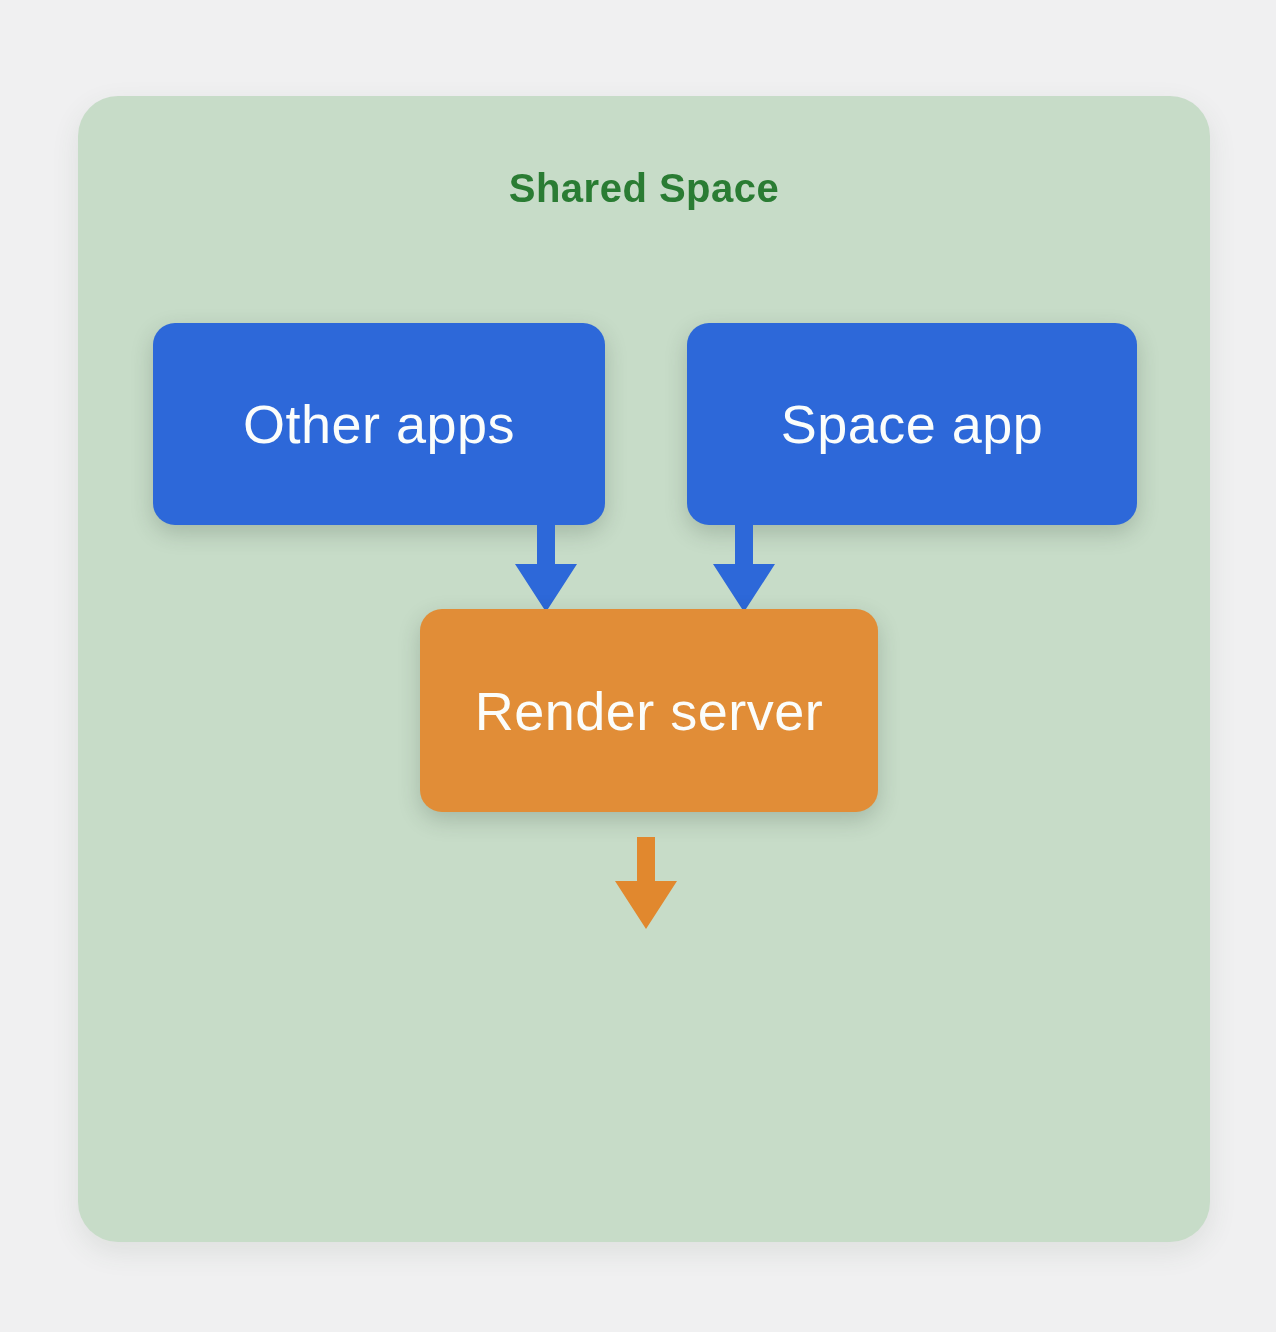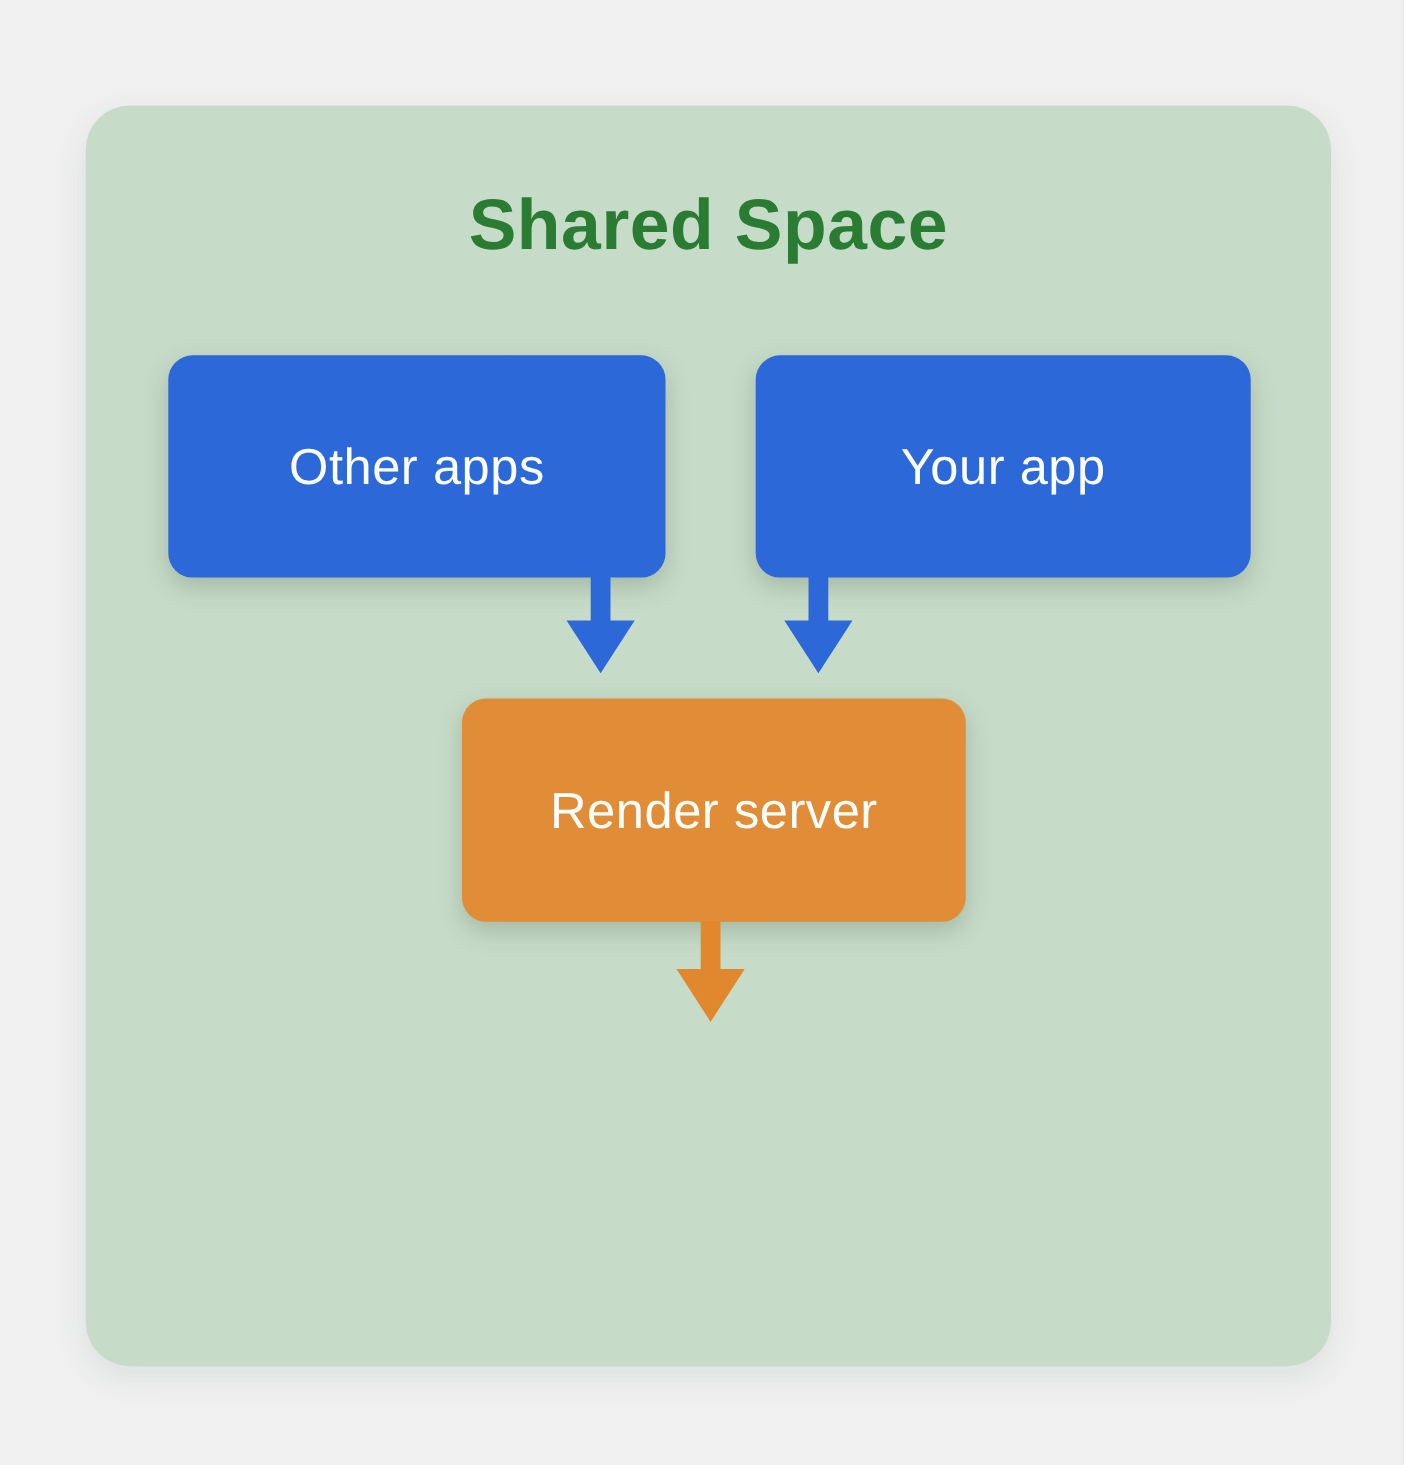--- a/index.html
+++ b/index.html
@@ -21,41 +21,41 @@
     border-radius: 40px;
     box-shadow: 0 10px 28px rgba(60, 80, 60, 0.10);
   }
   .diagram-title {
     position: absolute;
     left: 0;
     top: 70px;
     width: 100%;
     margin: 0;
     text-align: center;
-    font-size: 65px;
+    font-size: 40px;
     font-weight: 600;
     letter-spacing: 0.5px;
   }
   .node {
     position: absolute;
     border-radius: 22px;
     display: flex;
     align-items: center;
     justify-content: center;
     box-shadow: 0 8px 22px rgba(40, 60, 45, 0.22);
   }
   .node-label {
-    font-size: 46px;
+    font-size: 54px;
     font-weight: 400;
     letter-spacing: 0.5px;
     white-space: nowrap;
   }
   .node-other-apps   { left:  75px; top: 227px; width: 452px; height: 202px; }
   .node-your-app     { left: 609px; top: 227px; width: 450px; height: 202px; }
-  .node-render-server{ left: 342px; top: 539px; width: 458px; height: 203px; }
+  .node-render-server{ left: 342px; top: 513px; width: 458px; height: 203px; }
   .node-compositor   { left: 342px; top: 857px; width: 460px; height: 199px; }
   .arrow {
     position: absolute;
     display: block;
   }
   .arrow-1 { left: 436px; top: 428px; }
   .arrow-2 { left: 634px; top: 428px; }
   .arrow-3 { left: 536px; top: 741px; }
 </style>
 </head>
@@ -63,21 +63,21 @@
 
 <div class="shared-space" style="background: rgb(199, 220, 200);">
 
   <h1 class="diagram-title" style="color: rgb(42, 124, 51);">Shared Space</h1>
 
   <div class="node node-other-apps" style="background: rgb(45, 104, 217);">
     <span class="node-label" style="color: rgb(251, 253, 251);">Other apps</span>
   </div>
 
   <div class="node node-your-app" style="background: rgb(45, 104, 217);">
-    <span class="node-label" style="color: rgb(251, 253, 251);">Your app</span>
+    <span class="node-label" style="color: rgb(251, 253, 251);">Space app</span>
   </div>
 
   <svg class="arrow arrow-1" width="64" height="88" viewBox="0 0 64 88">
     <polygon points="23,0 41,0 41,40 63,40 32,88 1,40 23,40" style="fill: rgb(45, 104, 217);"></polygon>
   </svg>
 
   <svg class="arrow arrow-2" width="64" height="88" viewBox="0 0 64 88">
     <polygon points="23,0 41,0 41,40 63,40 32,88 1,40 23,40" style="fill: rgb(45, 104, 217);"></polygon>
   </svg>
 

